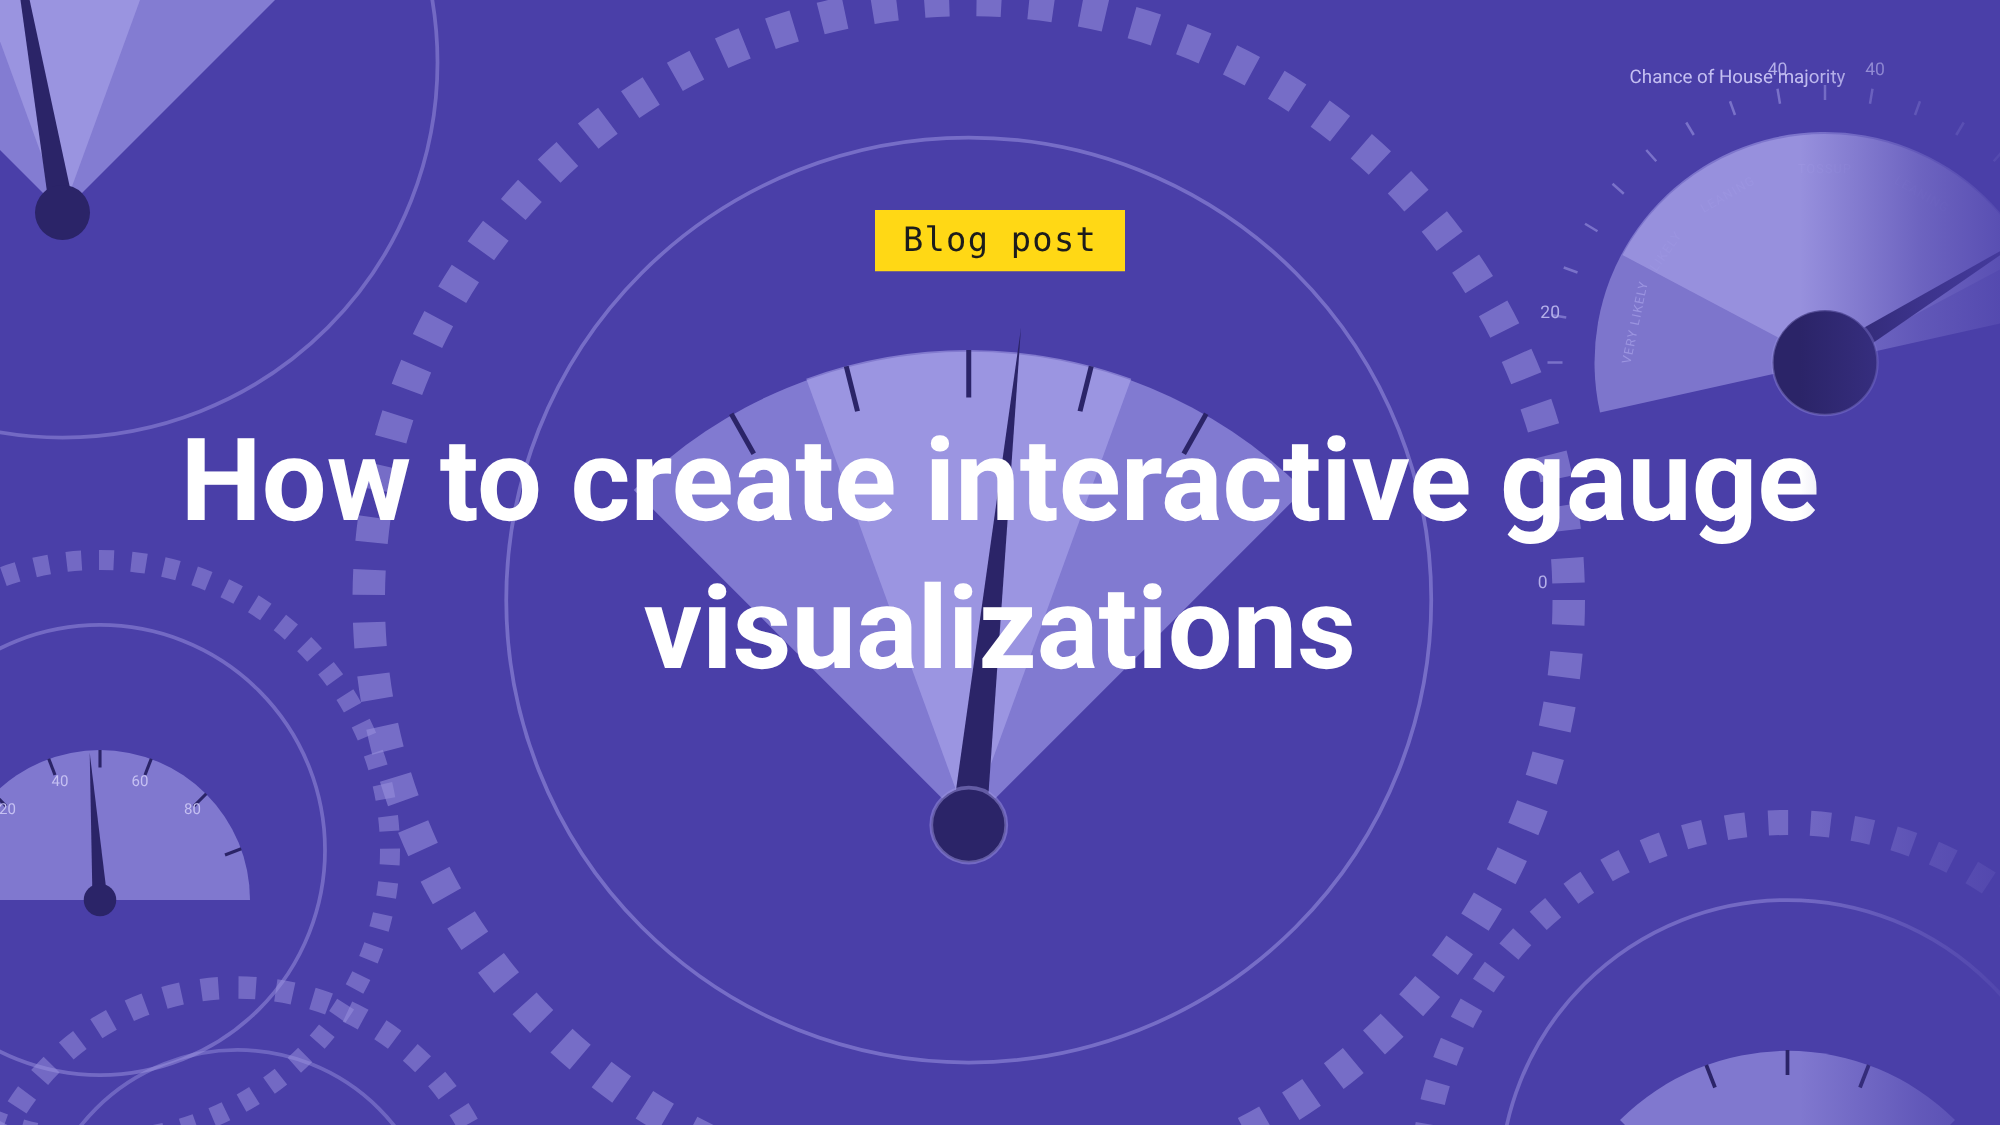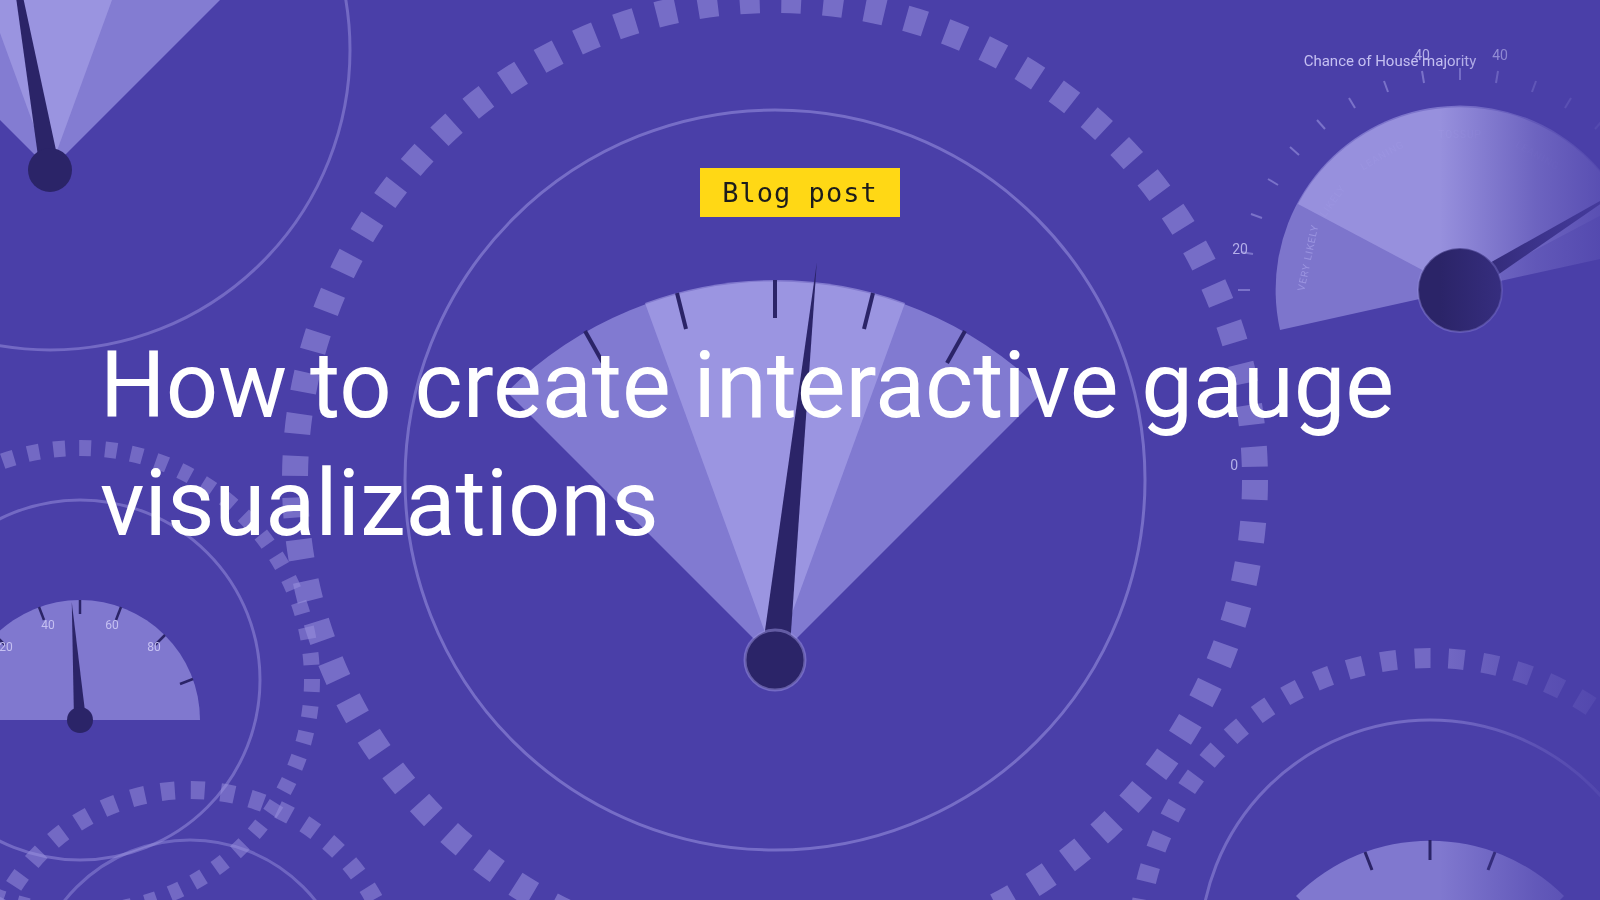--- a/index.html
+++ b/index.html
@@ -30,23 +30,24 @@
     background: #ffd815;
     color: #1c1c1c;
     font-family: ui-monospace, SFMono-Regular, Menlo, Monaco, Consolas, monospace;
     font-size: 27px;
     letter-spacing: 1px;
     padding: 9px 22px;
     margin-bottom: 110px;
   }
   .title {
     color: #ffffff;
-    font-weight: 400;
+    font-weight: 700;
     font-size: 92px;
     line-height: 1.28;
+    text-align: center;
     max-width: 1400px;
   }
   svg { position: absolute; }
   .fade-right {
     position: absolute;
     top: 0; right: 0; bottom: 0;
     width: 160px;
     background: linear-gradient(90deg, rgba(74,63,168,0) 0%, rgba(74,63,168,0.55) 60%, rgba(74,63,168,0.8) 100%);
     z-index: 3;
     pointer-events: none;

